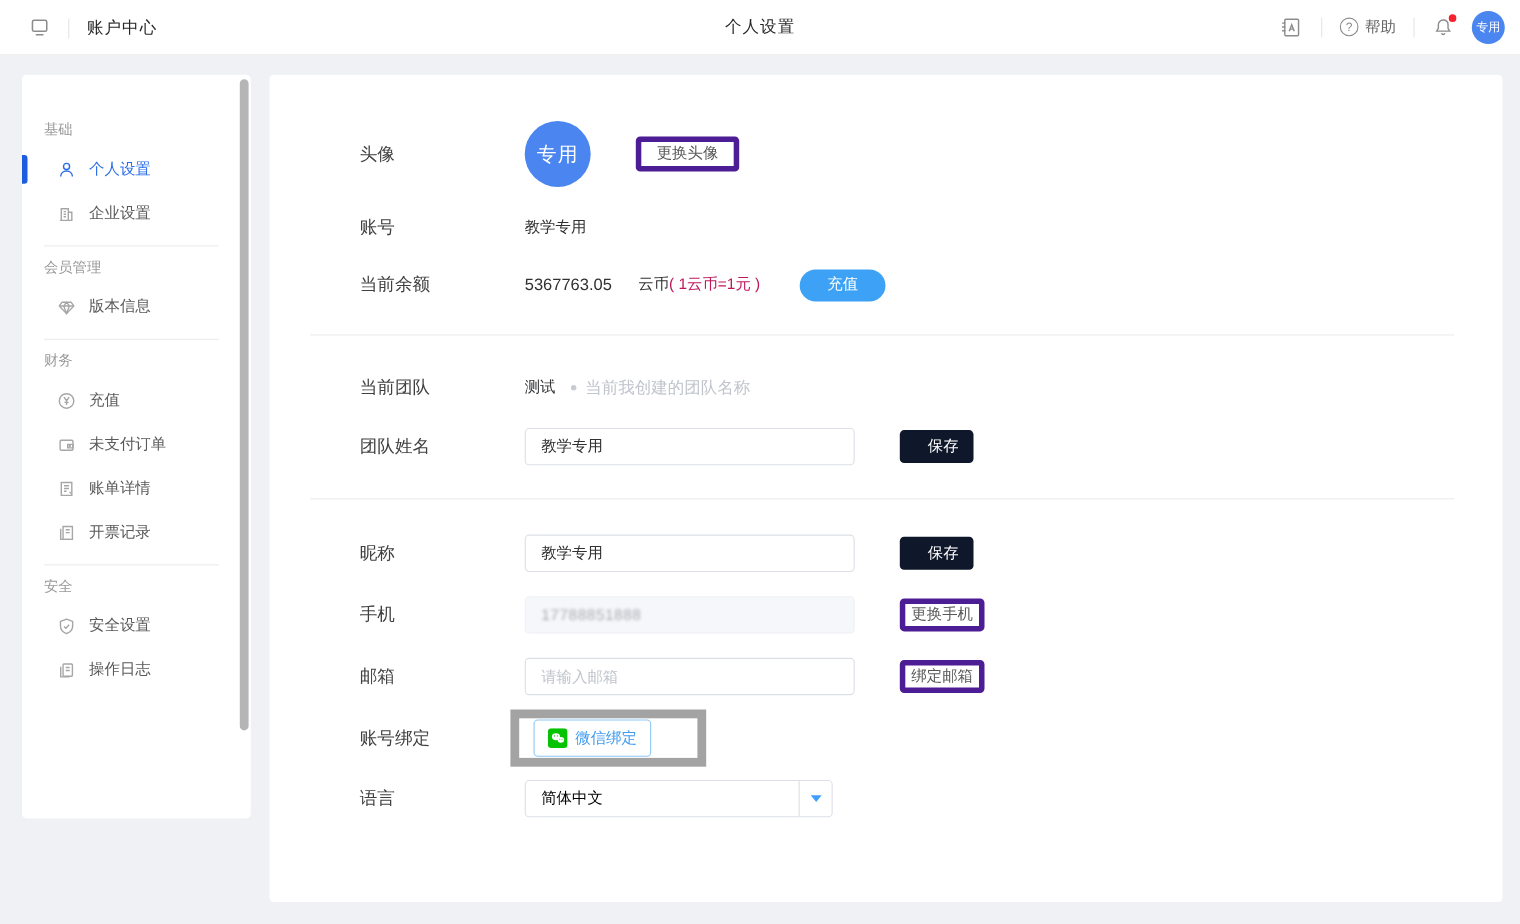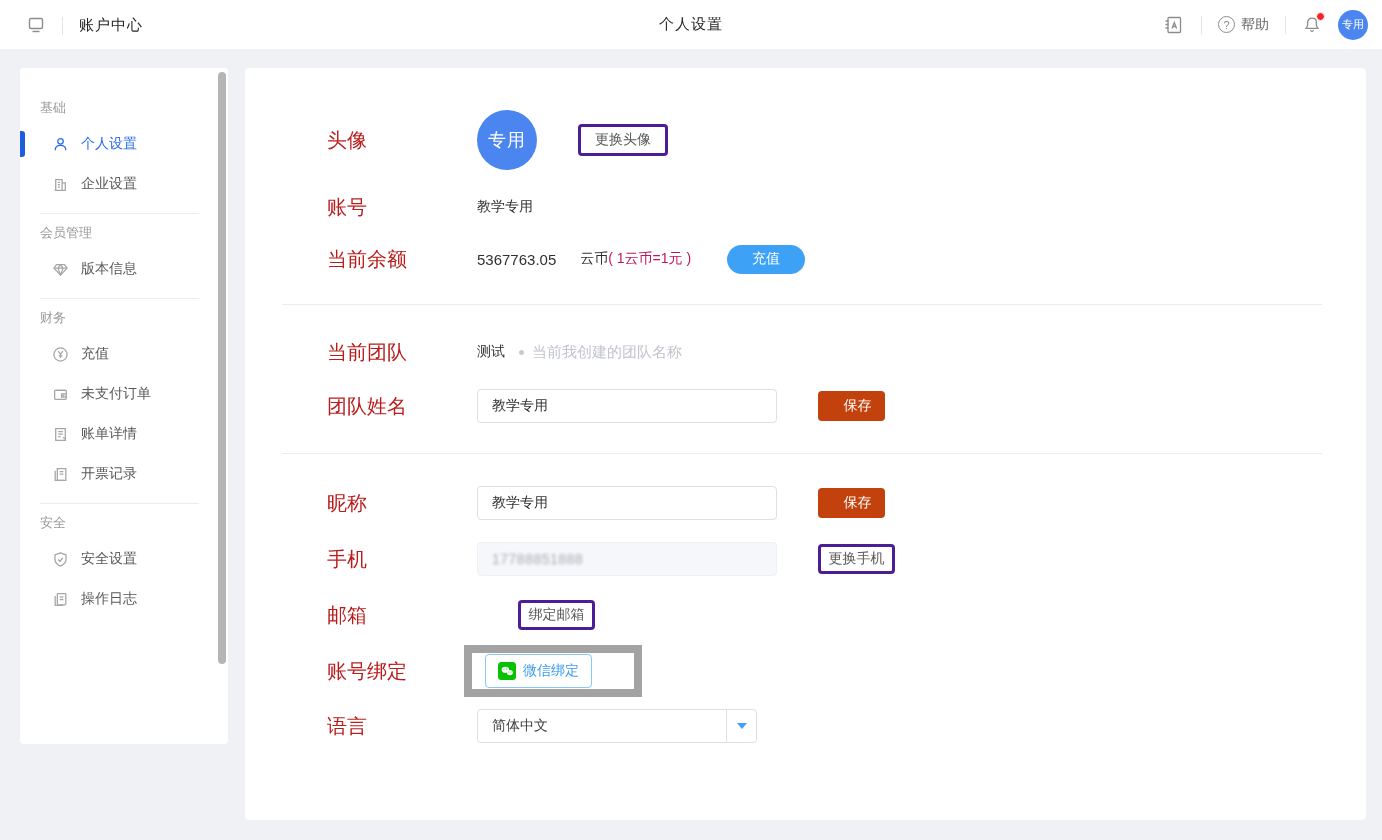--- a/index.html
+++ b/index.html
@@ -36,21 +36,21 @@
     border-radius:50%; background:#f5222d; border:1px solid #fff;
   }
   .avatar-sm {
     width:30px; height:30px; border-radius:50%; background:#4a85f0;
     color:#fff; font-size:11px; display:flex; align-items:center; justify-content:center;
     cursor:pointer; letter-spacing:0;
   }
   
   .sidebar {
     position:absolute; left:20px; top:68px; width:208px; height:676px;
-    background:#fff; border-radius:4px; padding-top:30px;
+    background:#fff; border-radius:4px; padding-top:40px;
   }
   .scrollbar-thumb {
     position:absolute; right:2px; top:4px; width:8px; height:592px;
     background:#b5b5b5; border-radius:4px;
   }
   .side-section-title { height:20px; line-height:20px; margin:0 0 6px 20px; color:#999; font-size:13px; }
   .side-item {
     height:40px; display:flex; align-items:center; padding-left:32px; gap:12px;
     color:#595959; cursor:pointer; position:relative; font-size:14px;
   }
@@ -61,29 +61,29 @@
     position:absolute; left:0; top:7px; width:5px; height:26px;
     background:#1c5cdf; border-radius:0 3px 3px 0;
   }
   .side-divider { height:1px; background:#ececec; margin:9px 29px 9px 20px; }
   
   .main-card {
     position:absolute; left:245px; top:68px; width:1121px; height:752px;
     background:#fff; border-radius:4px; padding-left:82px; overflow:hidden;
   }
   .row { display:flex; align-items:center; }
-  .row-label { width:150px; flex:0 0 150px; color:#b91c1c; font-size:20px; }
+  .row-label { width:150px; flex:0 0 150px; color:#404040; font-size:16px; }
   .avatar-row { margin-top:42px; height:60px; }
   .avatar-lg {
     width:60px; height:60px; border-radius:50%; background:#4a85f0;
     color:#fff; font-size:18px; display:flex; align-items:center; justify-content:center;
     letter-spacing:1px;
   }
   .btn-plain {
-    background:#fff; border:3px solid #4c1d95; border-radius:4px;
+    background:#fff; border:5px solid #4c1d95; border-radius:4px;
     color:#595959; font-size:14px; cursor:pointer;
     font-family:inherit;
   }
   .btn-change-avatar { height:32px; padding:0 14px; margin-left:41px; }
   .account-row { margin-top:22px; height:30px; }
   .value-text { color:#303133; font-size:14px; }
   .balance-row { margin-top:0; height:44px; margin-top:15px; }
   .balance-num { font-size:15px; color:#303133; margin-right:24px; }
   .balance-unit { color:#303133; font-size:14px; }
   .balance-note { color:#be185d; font-size:14px; }
@@ -97,21 +97,21 @@
   .hint-text { color:#c0c4cc; font-size:15px; }
   .input-row { margin-top:22px; height:34px; }
   .txt-input {
     width:300px; height:34px; border:1px solid #dcdfe6; border-radius:4px;
     padding:0 14px; font-size:14px; color:#303133; font-family:inherit; outline:none;
     background:#fff;
   }
   .txt-input::placeholder { color:#c0c4cc; }
   .btn-primary {
     margin-left:41px; width:67px; height:30px; border:none; border-radius:4px;
-    background:#c2410c; color:#fff; font-size:14px; cursor:pointer; font-family:inherit;padding-left:12px;
+    background:#0f172a; color:#fff; font-size:14px; cursor:pointer; font-family:inherit;padding-left:12px;
   }
   .field-disabled {
     width:300px; height:34px; background:#f5f7fa; border:1px solid #eef0f4;
     border-radius:4px; display:flex; align-items:center; padding:0 14px;
   }
   .blur-text { color:#a8abb2; font-size:14px; filter:blur(1.6px); letter-spacing:0.5px; }
   .btn-side { margin-left:41px; width:77px; height:30px; }
   .binding-row { margin-top:13px; height:52px; }
   .red-annotation {
     margin-left:-13px; border:8px solid #a3a3a3; height:52px;
@@ -120,21 +120,21 @@
   .btn-wechat {
     height:34px; padding:0 12px; background:#fff; border:1px solid #8cc8f7;
     border-radius:4px; display:flex; align-items:center; gap:7px;
     color:#3f9bf0; font-size:14px; cursor:pointer; font-family:inherit;
   }
   .select-row { margin-top:12px; height:34px; }
   .select-box {
     width:280px; height:34px; border:1px solid #dcdfe6; border-radius:4px;
     display:flex; align-items:center; cursor:pointer; background:#fff;
   }
-  .select-value { flex:1; padding:0 14px; color:#404040; font-size:14px; }
+  .select-value { flex:1; padding:0 14px; color:#000000; font-size:14px; }
   .select-arrow-zone {
     width:30px; height:100%; border-left:1px solid #dcdfe6;
     display:flex; align-items:center; justify-content:center;
   }
   .caret-down {
     width:0; height:0; border-left:5px solid transparent; border-right:5px solid transparent;
     border-top:6px solid #409eff;
   }
   svg { display:block; }
 </style>
@@ -330,20 +330,21 @@
   <div class="row input-row">
     <span class="row-label">手机</span>
     <span class="field-disabled">
       <span class="blur-text">17788851888</span>
     </span>
     <button class="btn-plain btn-side">更换手机</button>
   </div>
 
   <div class="row input-row">
     <span class="row-label">邮箱</span>
+    <input class="txt-input" type="text" placeholder="请输入邮箱" style="">
     <button class="btn-plain btn-side">绑定邮箱</button>
   </div>
 
   <div class="row binding-row">
     <span class="row-label">账号绑定</span>
     <span class="red-annotation">
       <button class="btn-wechat">
         <span>
           <svg width="18" height="18" viewBox="0 0 18 18">
             <rect width="18" height="18" rx="3.5" fill="#05c302"></rect>

